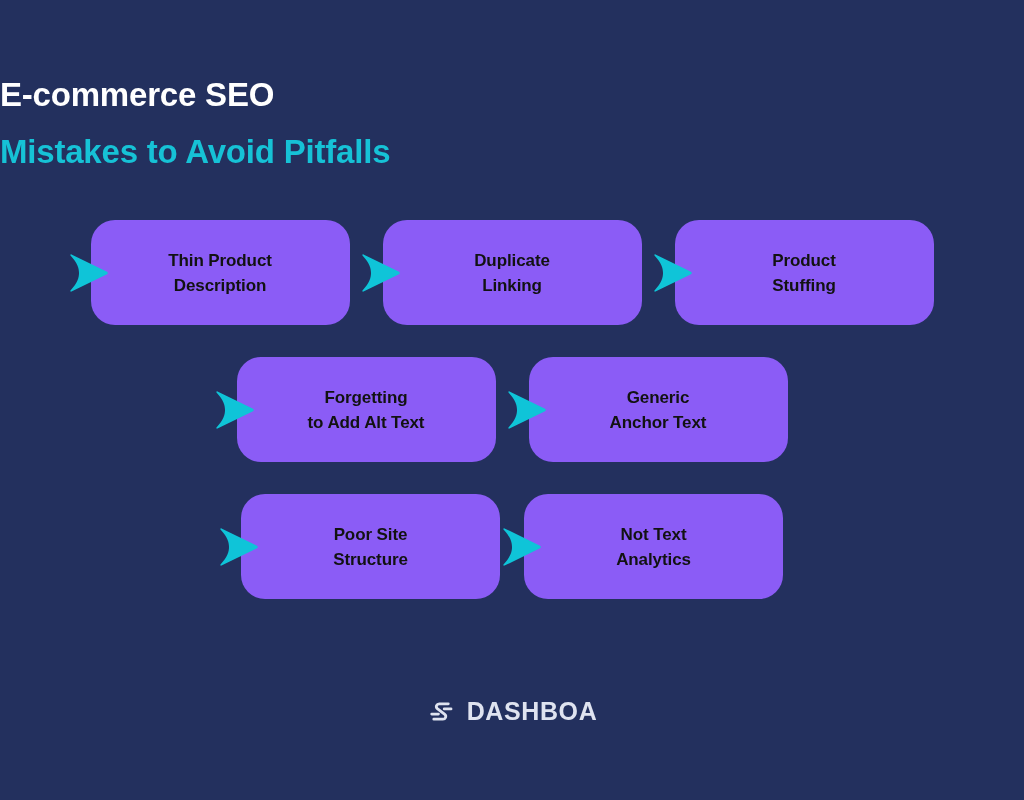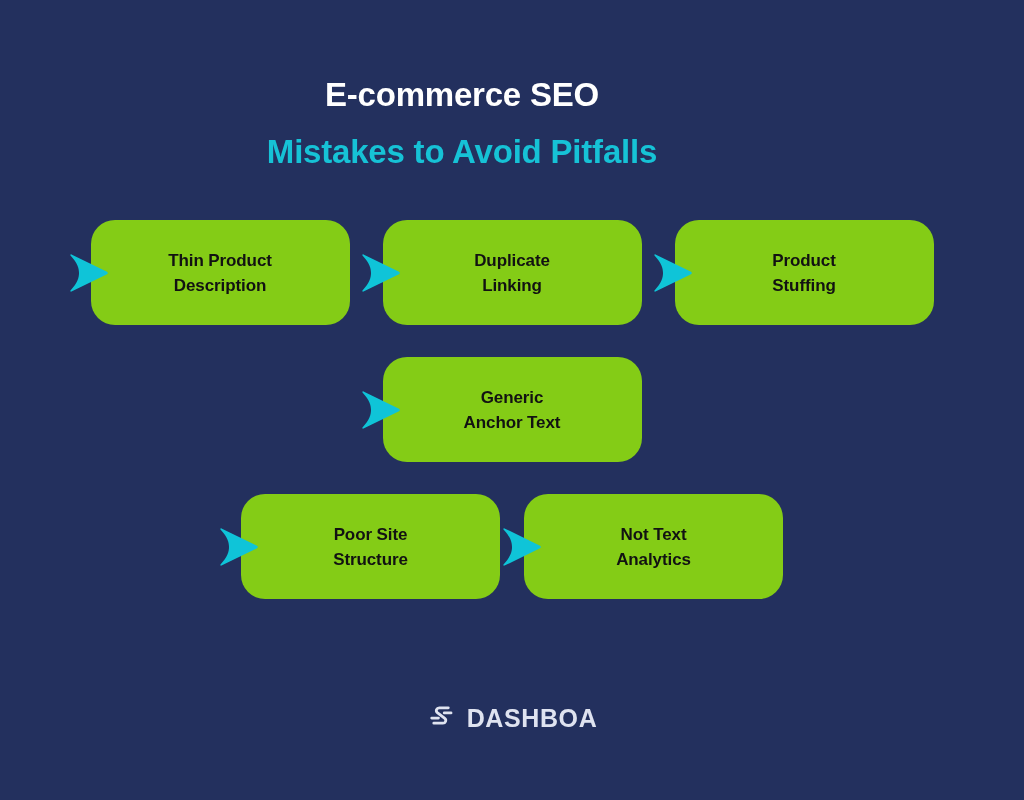--- a/index.html
+++ b/index.html
@@ -20,21 +20,20 @@
     background: #23305e;
     box-sizing: border-box;
   }
 
   
   .title-block {
     position: absolute;
     top: 74px;
     left: 0;
     width: 924px;
-    text-align: center;
   }
   .title-line1 {
     display: block;
     font-size: 33px;
     font-weight: bold;
     color: #ffffff;
     letter-spacing: -0.2px;
     line-height: 41px;
   }
   .title-line2 {
@@ -68,21 +67,21 @@
     position: relative;
     width: 259px;
     height: 105px;
   }
   .card {
     position: absolute;
     left: 0;
     top: 0;
     width: 259px;
     height: 105px;
-    background: #84cc16;
+    background: #8b5cf6;
     border-radius: 24px;
     display: flex;
     align-items: center;
     justify-content: center;
     box-sizing: border-box;
     z-index: 2;
   }
   .card-label {
     font-size: 17px;
     font-weight: bold;
@@ -126,21 +125,20 @@
     width: 29px;
     height: 29px;
     display: block;
   }
   .logo-text {
     font-size: 25px;
     font-weight: bold;
     color: #dfe3f0;
     letter-spacing: 0.6px;
     line-height: 29px;
-    margin-top: 7px;
   }
 </style>
 </head>
 <body>
 
 <div class="poster">
 
   <div class="title-block">
     <span class="title-line1">E-commerce SEO</span>
     <span class="title-line2">Mistakes to Avoid Pitfalls</span>
@@ -184,20 +182,31 @@
           <span class="card-label">Product
 Stuffing</span>
         </div>
       </div>
 
     </div>
 
     <div class="row row-2">
 
 
+      <div class="card-unit">
+        <span class="arrow">
+          <svg viewBox="0 0 40 44" xmlns="http://www.w3.org/2000/svg">
+            <path d="M1.5 4.5 C9 12.5 10 18 10 22 C10 26 9 31.5 1.5 39.5 C1 40 1.5 41 2.5 40.6 L38 23.2 C39 22.7 39 21.3 38 20.8 L2.5 3.4 C1.5 3 1 4 1.5 4.5 Z" fill="#0fc4d8"></path>
+          </svg>
+        </span>
+        <div class="card">
+          <span class="card-label">Forgetting
+to Add Alt Text</span>
+        </div>
+      </div>
 
       <div class="card-unit">
         <span class="arrow">
           <svg viewBox="0 0 40 44" xmlns="http://www.w3.org/2000/svg">
             <path d="M1.5 4.5 C9 12.5 10 18 10 22 C10 26 9 31.5 1.5 39.5 C1 40 1.5 41 2.5 40.6 L38 23.2 C39 22.7 39 21.3 38 20.8 L2.5 3.4 C1.5 3 1 4 1.5 4.5 Z" fill="#0fc4d8"></path>
           </svg>
         </span>
         <div class="card">
           <span class="card-label">Generic
 Anchor Text</span>

